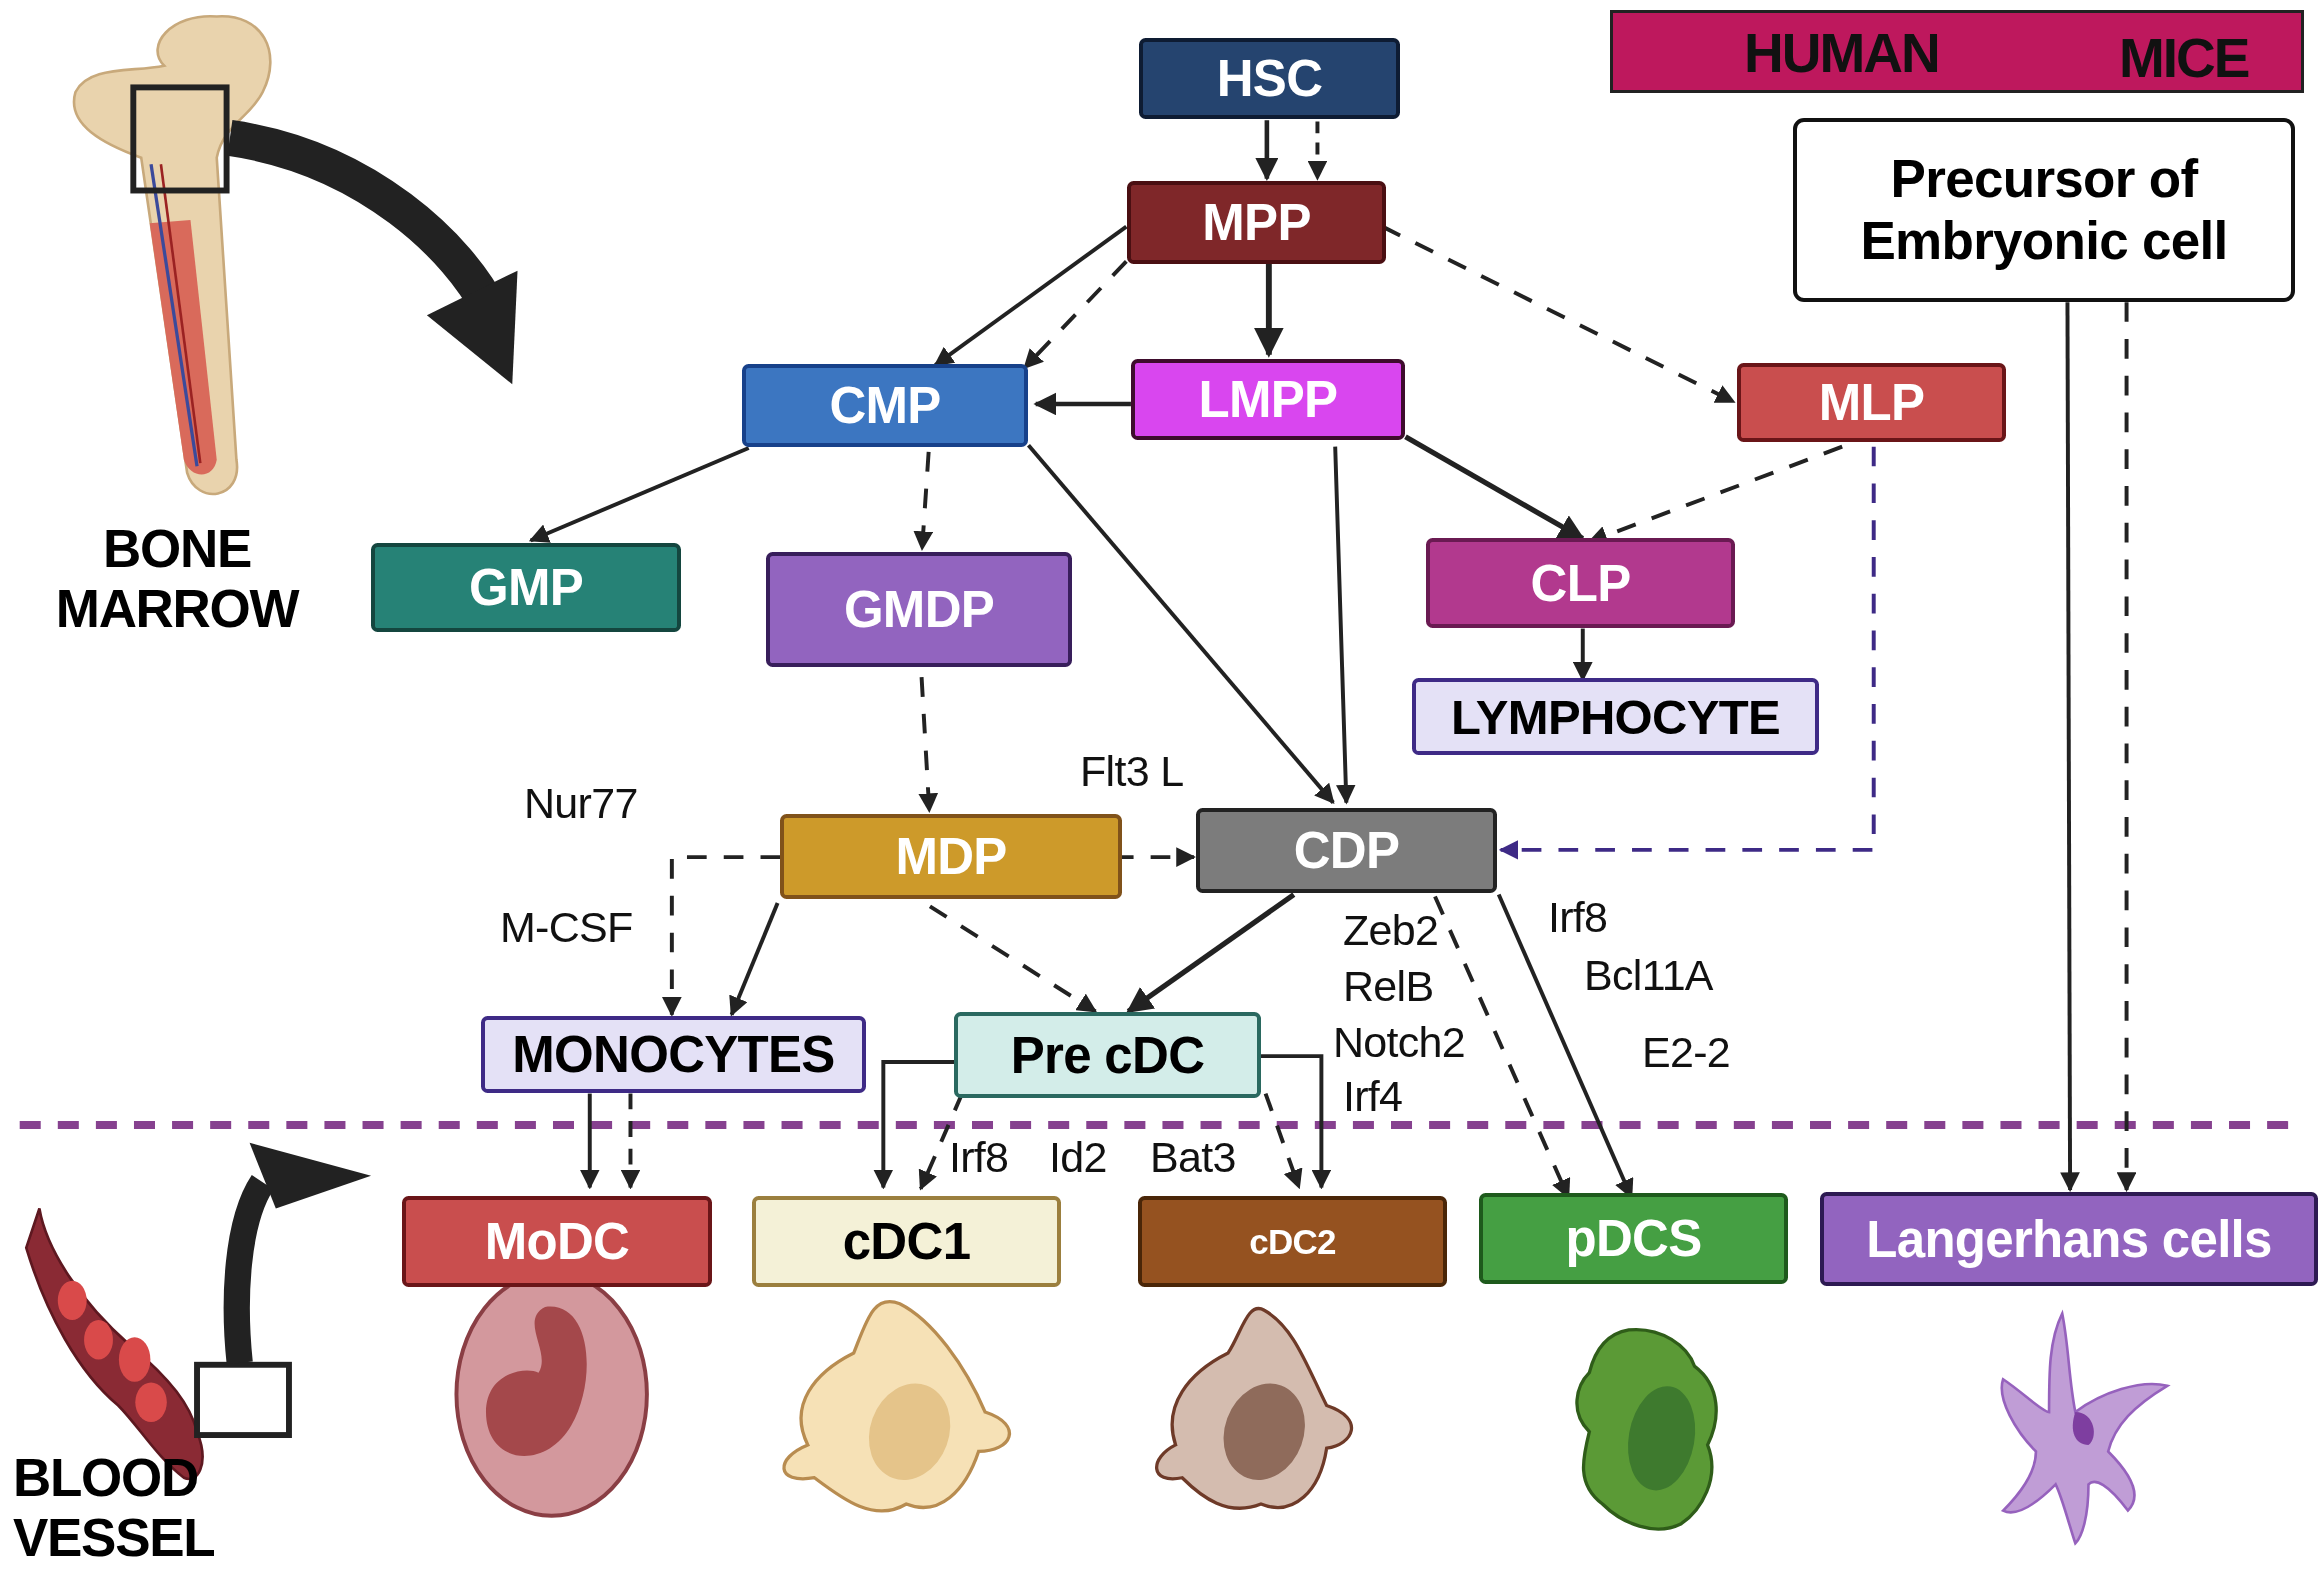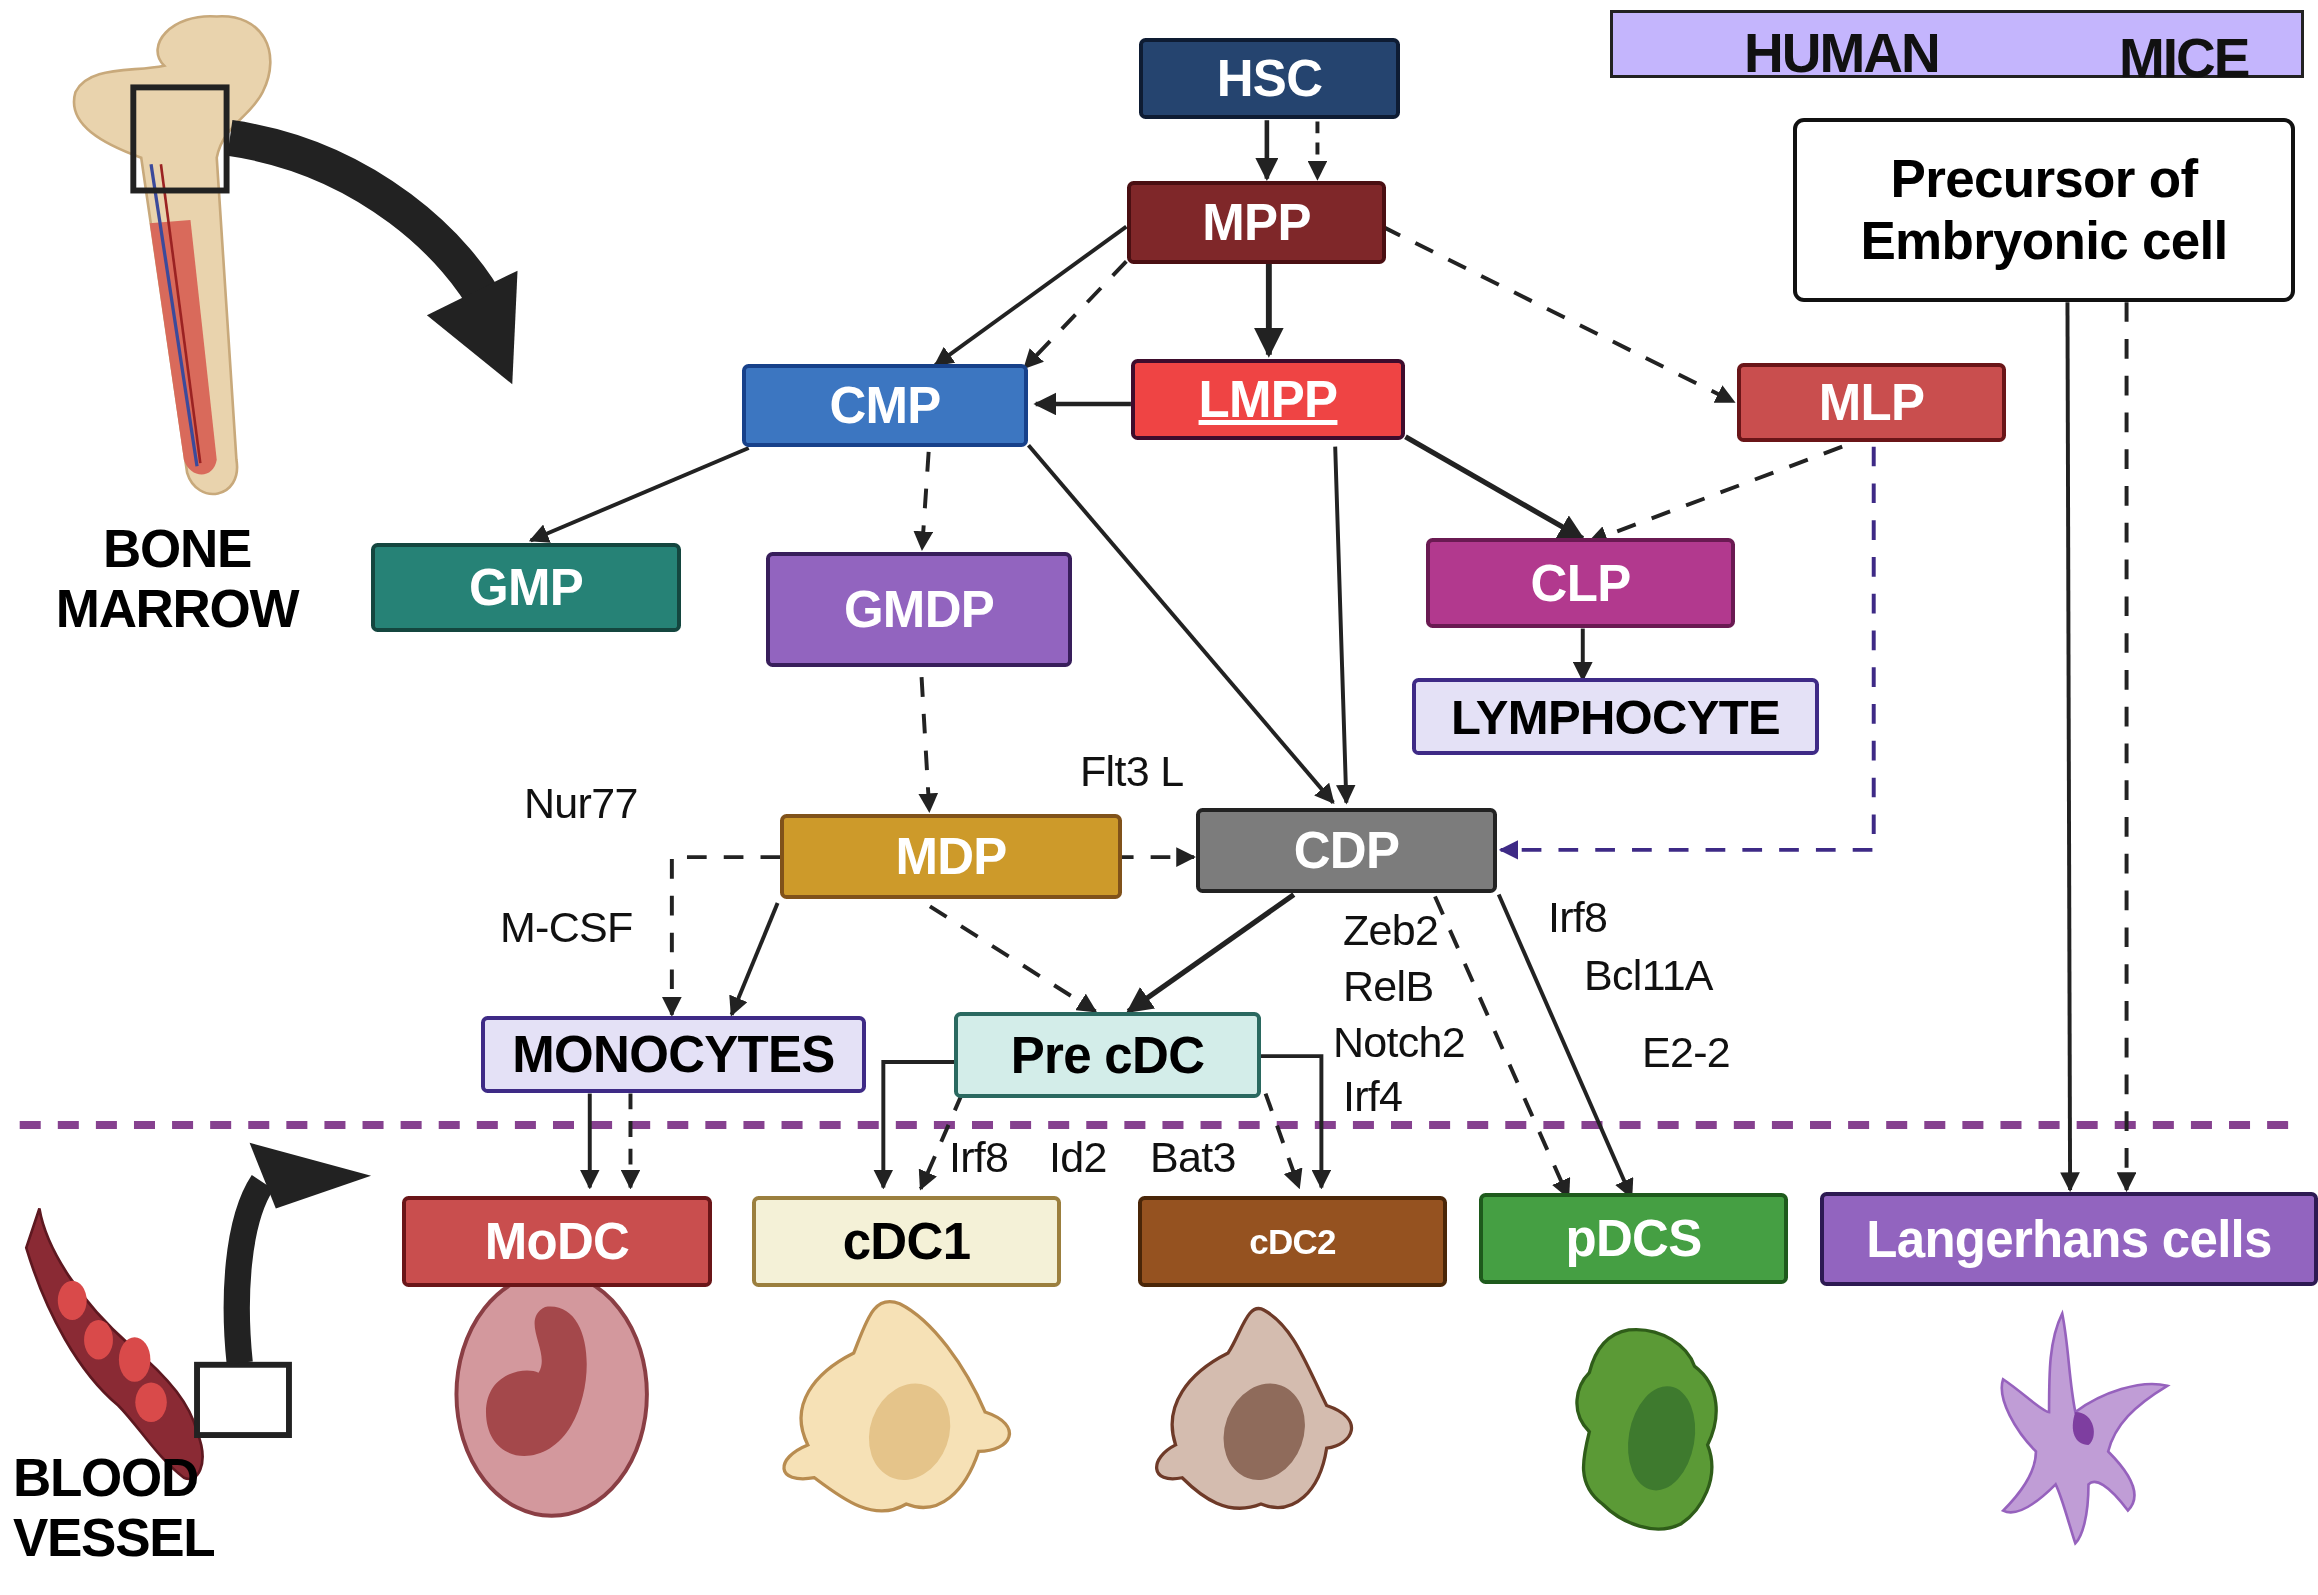--- a/index.html
+++ b/index.html
@@ -128,21 +128,21 @@
   <g>
     <path d="M2480,2025 C2530,2020 2570,2050 2580,2080 C2620,2110 2620,2160 2600,2200 C2620,2250 2590,2300 2560,2320 C2520,2340 2470,2320 2440,2290 C2400,2260 2410,2220 2420,2180 C2390,2150 2400,2110 2420,2090 C2430,2050 2450,2030 2480,2025 Z" fill="#5b9a36" stroke="#2f5d19" stroke-width="5"></path>
     <ellipse cx="2530" cy="2190" rx="50" ry="80" fill="#3e7a2e" transform="rotate(10 2530 2190)"></ellipse>
   </g>
   <g>
     <path d="M3140,2000 C3150,2050 3150,2100 3160,2150 C3200,2120 3260,2100 3300,2110 C3250,2140 3220,2170 3210,2210 C3250,2250 3260,2280 3240,2300 C3210,2260 3190,2250 3180,2260 C3180,2310 3170,2340 3160,2350 C3150,2320 3140,2280 3130,2260 C3100,2290 3070,2310 3050,2300 C3080,2270 3100,2240 3100,2210 C3070,2180 3040,2130 3050,2100 C3080,2120 3110,2150 3120,2150 C3120,2090 3120,2040 3140,2000 Z" fill="#c09dd6" stroke="#9662bd" stroke-width="4"></path>
     <path d="M3160,2150 C3190,2150 3195,2190 3180,2200 C3160,2200 3150,2180 3160,2150 Z" fill="#7e3ea0"></path>
   </g>
 </svg>
 
-<div style="position:absolute;left:1610px;top:9.8px;width:694px;height:68px;box-sizing:border-box;border:3.3px solid #222;background:#c4b5fd;">
+<div style="position:absolute;left:1610px;top:9.8px;width:694px;height:83px;box-sizing:border-box;border:3.3px solid #222;background:#be185d;">
   <span style="position:absolute;left:131px;top:7.9px;font-weight:bold;font-size:55px;letter-spacing:-2px;color:#111;">HUMAN</span>
   <span style="position:absolute;left:506px;top:13px;font-weight:bold;font-size:55px;letter-spacing:-2px;color:#111;">MICE</span>
 </div>
 
 <div class="big-label" style="left:39px;top:519px;width:276px;">
   <div>BONE</div>
   <div>MARROW</div>
 </div>
 <div class="big-label" style="left:13px;top:1448px;width:217px;text-align:left;">
   <div>BLOOD</div>
@@ -151,21 +151,21 @@
 
 <div class="node lbl-white" style="left:1139px;top:38px;width:261px;height:81px;background:#25446f;border-color:#0e1c33;font-size:51px;">
     <span>HSC</span>
   </div>
 <div class="node lbl-white" style="left:1127px;top:181px;width:259px;height:83px;background:#7f2729;border-color:#4a0f12;font-size:51px;">
     <span>MPP</span>
   </div>
 <div class="node lbl-white" style="left:742px;top:364px;width:286px;height:83px;background:#3c76c1;border-color:#17418a;font-size:51px;">
     <span>CMP</span>
   </div>
-<div class="node lbl-white" style="left:1131px;top:359px;width:274px;height:81px;background:#ef4444;border-color:#3e0c2d;font-size:51px;text-decoration:underline;">
+<div class="node lbl-white" style="left:1131px;top:359px;width:274px;height:81px;background:#d946ef;border-color:#3e0c2d;font-size:51px;">
     <span>LMPP</span>
   </div>
 <div class="node lbl-white" style="left:1737px;top:363px;width:269px;height:79px;background:#c94e4e;border-color:#6a1518;font-size:51px;">
     <span>MLP</span>
   </div>
 <div class="node lbl-white" style="left:371px;top:543px;width:310px;height:89px;background:#268276;border-color:#14463f;font-size:51px;">
     <span>GMP</span>
   </div>
 <div class="node lbl-white" style="left:766px;top:552px;width:306px;height:115px;background:#9264bf;border-color:#381e5b;font-size:51px;">
     <span>GMDP</span>

